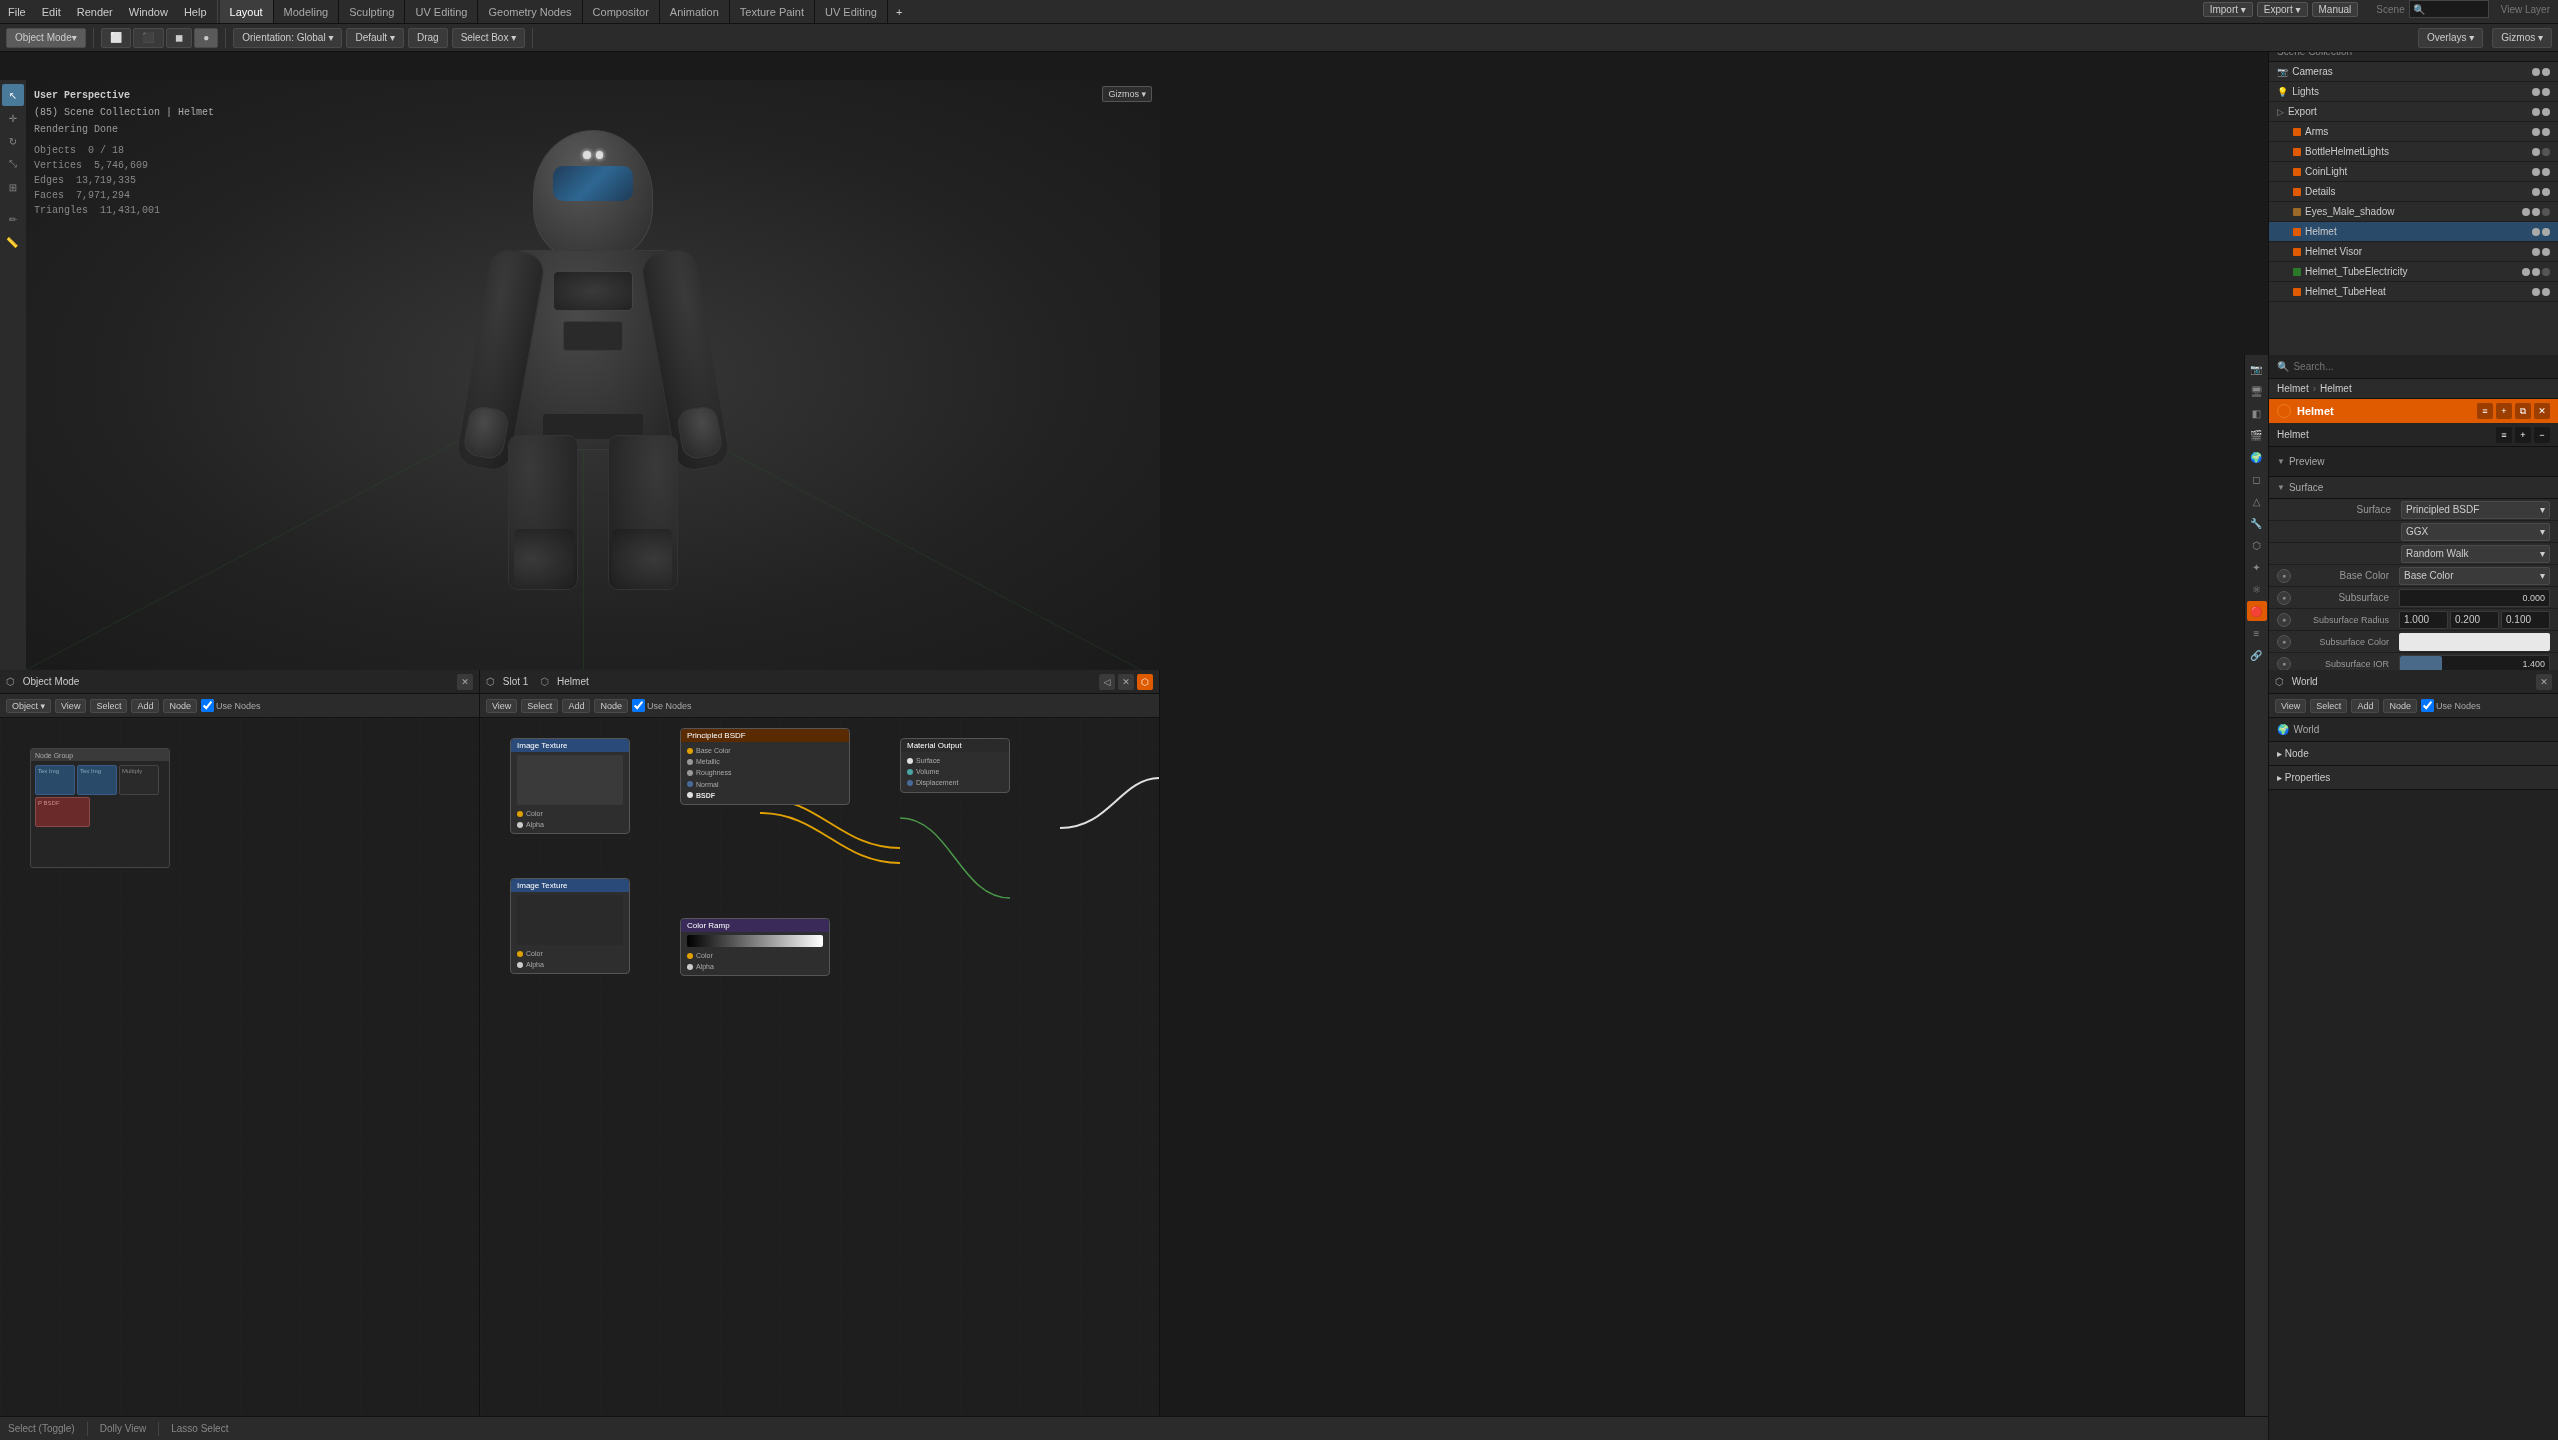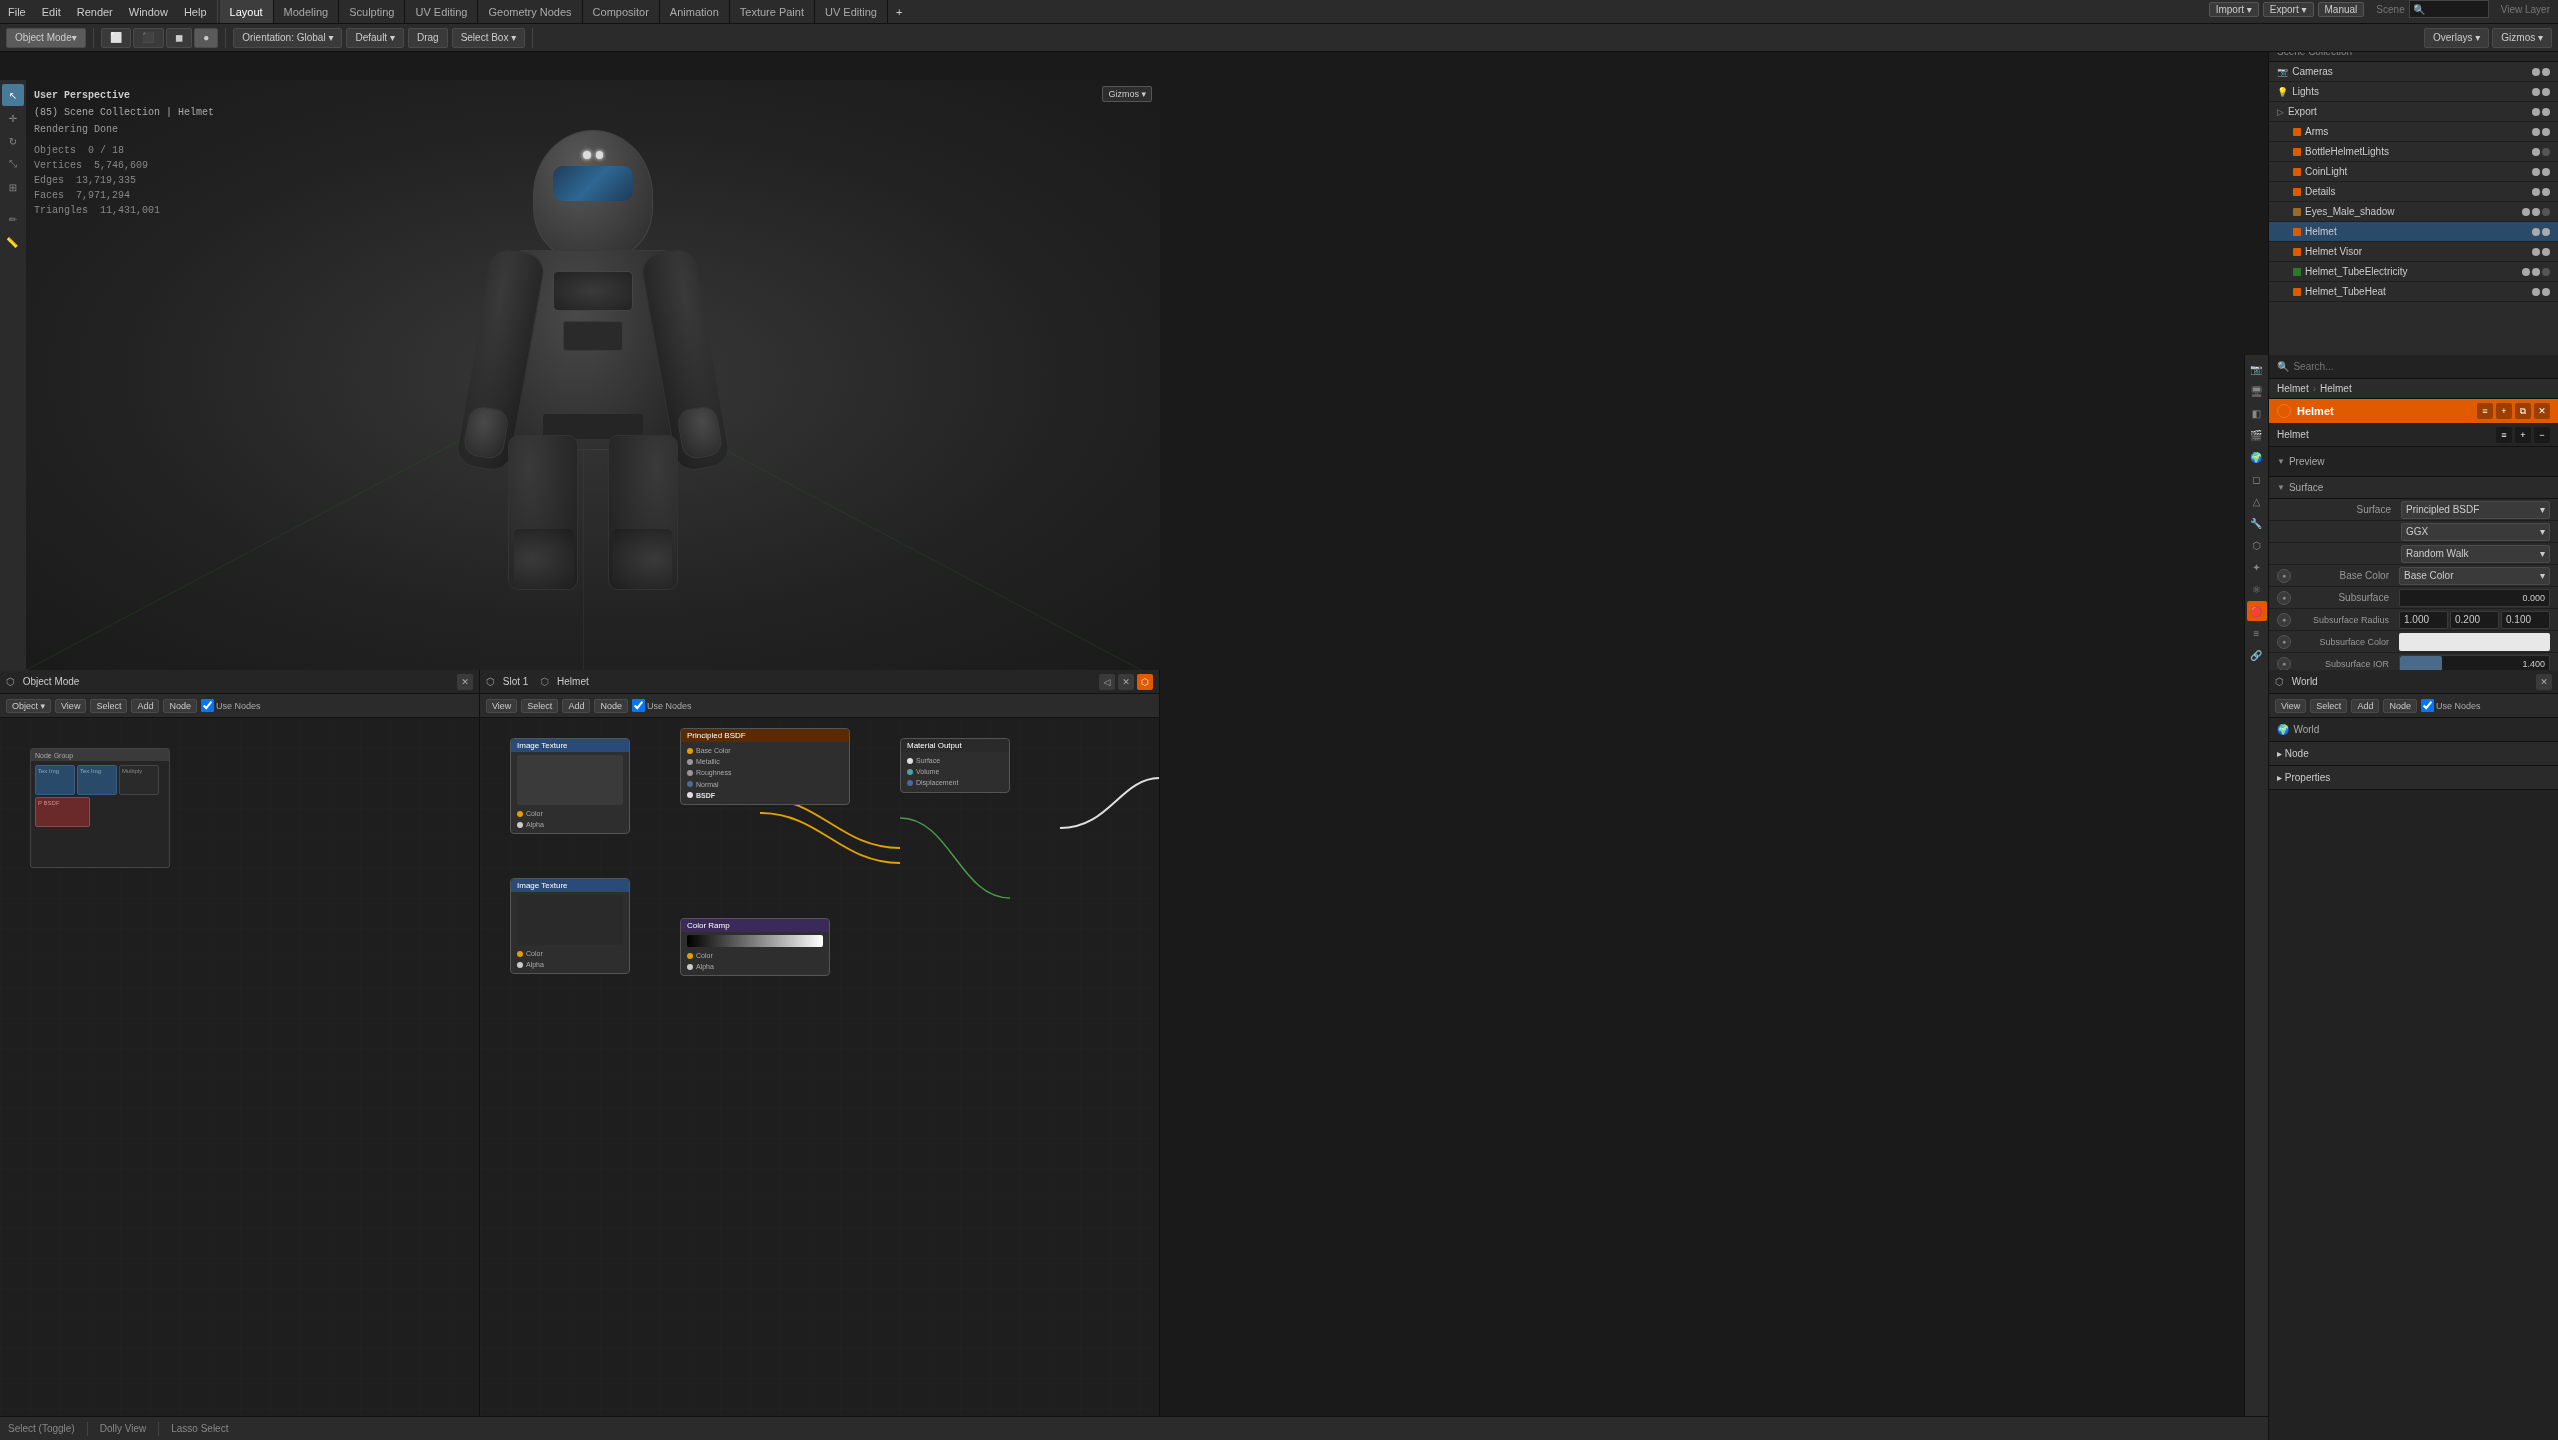--- a/index.html
+++ b/index.html
@@ -709,21 +709,21 @@
   <div class="workspace-tab">Geometry Nodes</div>
   <div class="workspace-tab">Compositor</div>
   <div class="workspace-tab">Animation</div>
   <div class="workspace-tab">Texture Paint</div>
   <div class="workspace-tab">UV Editing</div>
   <div class="menu-item">+</div>
   <div class="top-right-controls">
     <span class="ctrl-btn">Import ▾</span>
     <span class="ctrl-btn">Export ▾</span>
     <span class="ctrl-btn">Manual</span>
-    <span style="color:#777;font-size:10px;margin-left:8px;">Scene</span>
+    <span style="color:#777;font-size:10px;margin-left:14px;">Scene</span>
     <input style="background: rgb(26, 26, 26); border: 1px solid rgb(68, 68, 68); color: rgb(204, 204, 204); padding: 1px 4px; font-size: 10px; width: 80px; height: 18px;" placeholder="🔍">
     <span style="color:#777;font-size:10px;margin-left:8px;">View Layer</span>
   </div>
 </div>
 
 <div id="toolbar">
 
   <div class="toolbar-btn active" style="min-width:80px;">
     <span>Object Mode</span> ▾
   </div>
@@ -736,21 +736,21 @@
     <div class="toolbar-btn active" title="Rendered" style="background:#5a5a5a;">●</div>
   </div>
   <div class="toolbar-separator"></div>
 
   <div class="toolbar-btn">Orientation: Global ▾</div>
   <div class="toolbar-btn">Default ▾</div>
   <div class="toolbar-btn">Drag</div>
   <div class="toolbar-btn">Select Box ▾</div>
   <div class="toolbar-separator"></div>
 
-  <div style="margin-left:auto;display:flex;gap:3px;align-items:center;">
+  <div style="margin-left:auto;display:flex;gap:9px;align-items:center;">
     <div class="toolbar-btn">Overlays ▾</div>
     <div class="toolbar-btn">Gizmos ▾</div>
   </div>
 </div>
 
 <div id="left-tools">
   <div class="lt-icon active" title="Select">↖</div>
   <div class="lt-icon" title="Move">✛</div>
   <div class="lt-icon" title="Rotate">↻</div>
   <div class="lt-icon" title="Scale">⤡</div>

